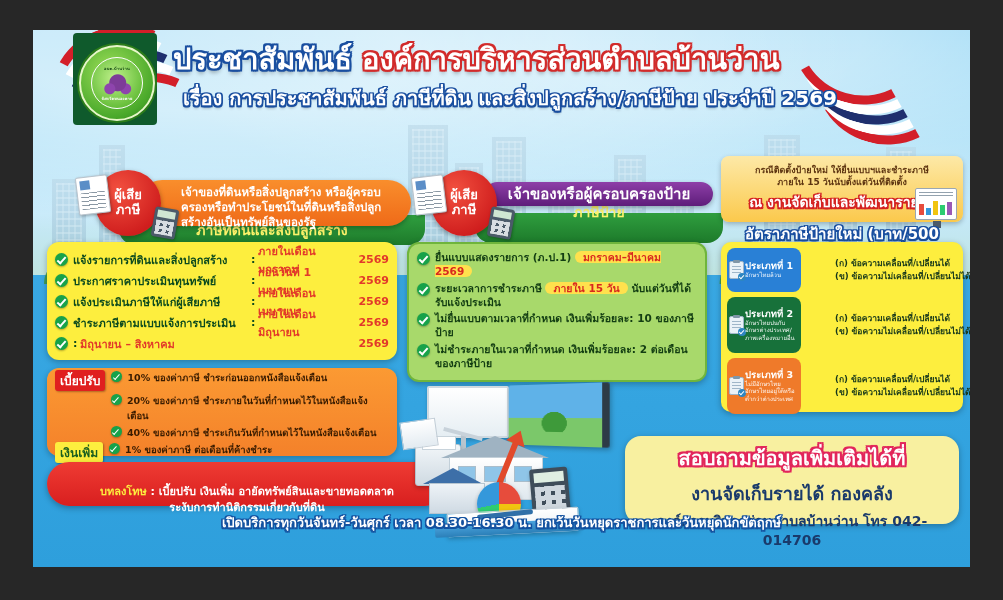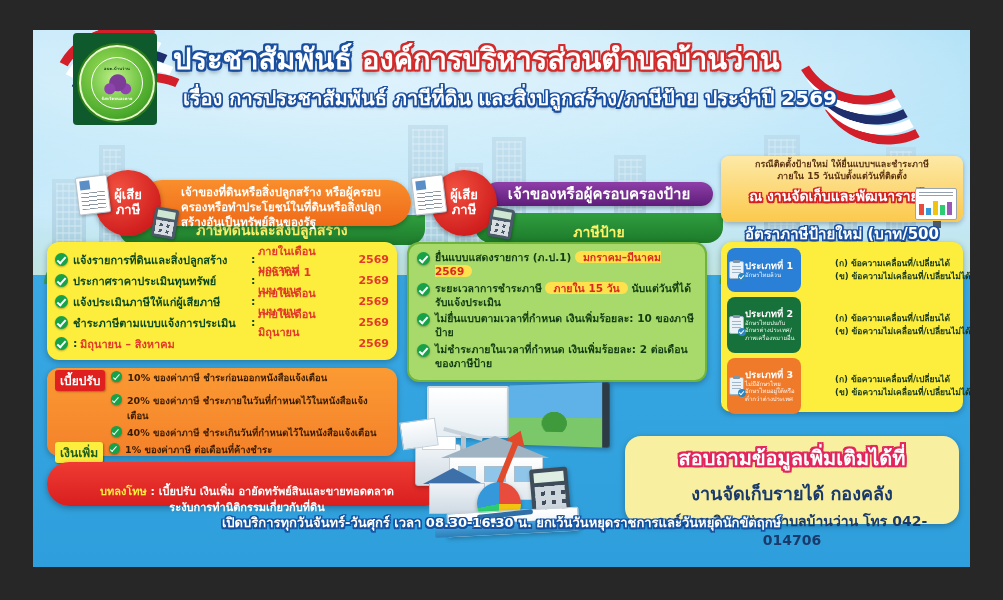--- a/index.html
+++ b/index.html
@@ -159,29 +159,29 @@
   .band-land{
     position:absolute;left:86px;top:185px;width:306px;height:30px;
     background:linear-gradient(#2f9e3f,#1d7a2a);border-radius:0 0 16px 16px;
     color:#fdf36a;font-size:14px;font-weight:bold;
     display:flex;align-items:flex-end;justify-content:center;padding-bottom:4px;box-sizing:border-box;
   }
   .band-sign{
     position:absolute;left:442px;top:183px;width:248px;height:30px;
     background:linear-gradient(#2f9e3f,#1d7a2a);border-radius:0 0 16px 16px;
     color:#fdf36a;font-size:14px;font-weight:bold;
-    display:flex;align-items:flex-end;justify-content:center;padding-bottom:0;box-sizing:border-box;
+    display:flex;align-items:flex-end;justify-content:center;padding-bottom:20px;box-sizing:border-box;
   }
 
   
   .notice{
     position:absolute;left:688px;top:126px;width:242px;height:66px;
     background:linear-gradient(#fde9a7,#fbc94c);
     border-radius:8px;box-shadow:0 2px 5px rgba(0,0,0,.25);
-    padding:2px 6px 0;box-sizing:border-box;text-align:center;
+    padding:8px 6px 0;box-sizing:border-box;text-align:center;
   }
   .notice .ln{font-size:9px;font-weight:bold;color:#5d3410;line-height:1.35;}
   .notice .hi{
     margin-top:3px;font-size:14px;font-weight:bold;color:#ffffff;
     text-shadow:-1.5px 0 #d42222,1.5px 0 #d42222,0 -1.5px #d42222,0 1.5px #d42222,
       -1.5px -1.5px #d42222,1.5px -1.5px #d42222,-1.5px 1.5px #d42222,1.5px 1.5px #d42222;
   }
   .rate-title{
     position:absolute;left:688px;top:192px;width:242px;
     text-align:center;font-size:15px;font-weight:bold;color:#ffffff;

